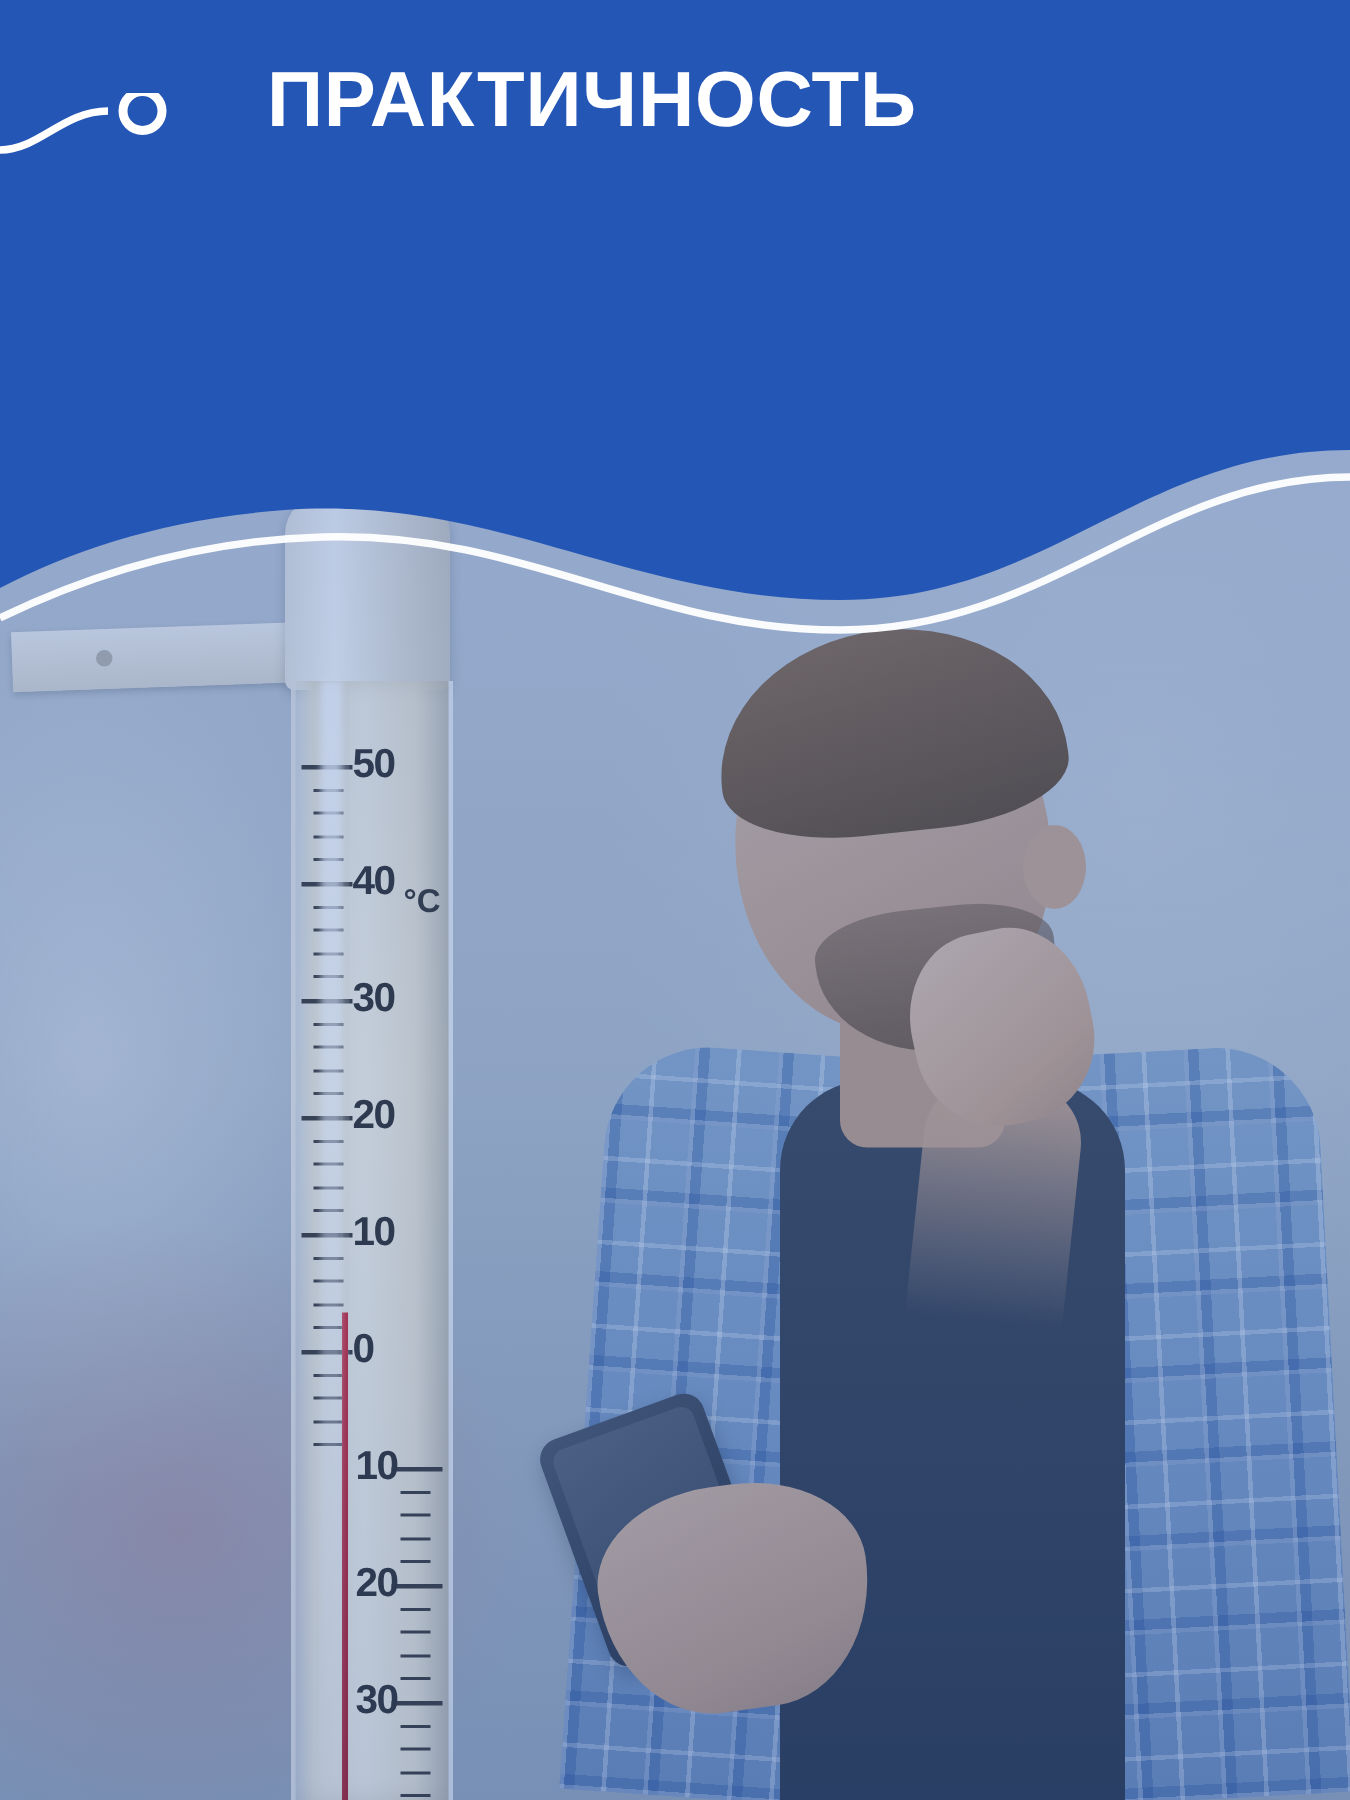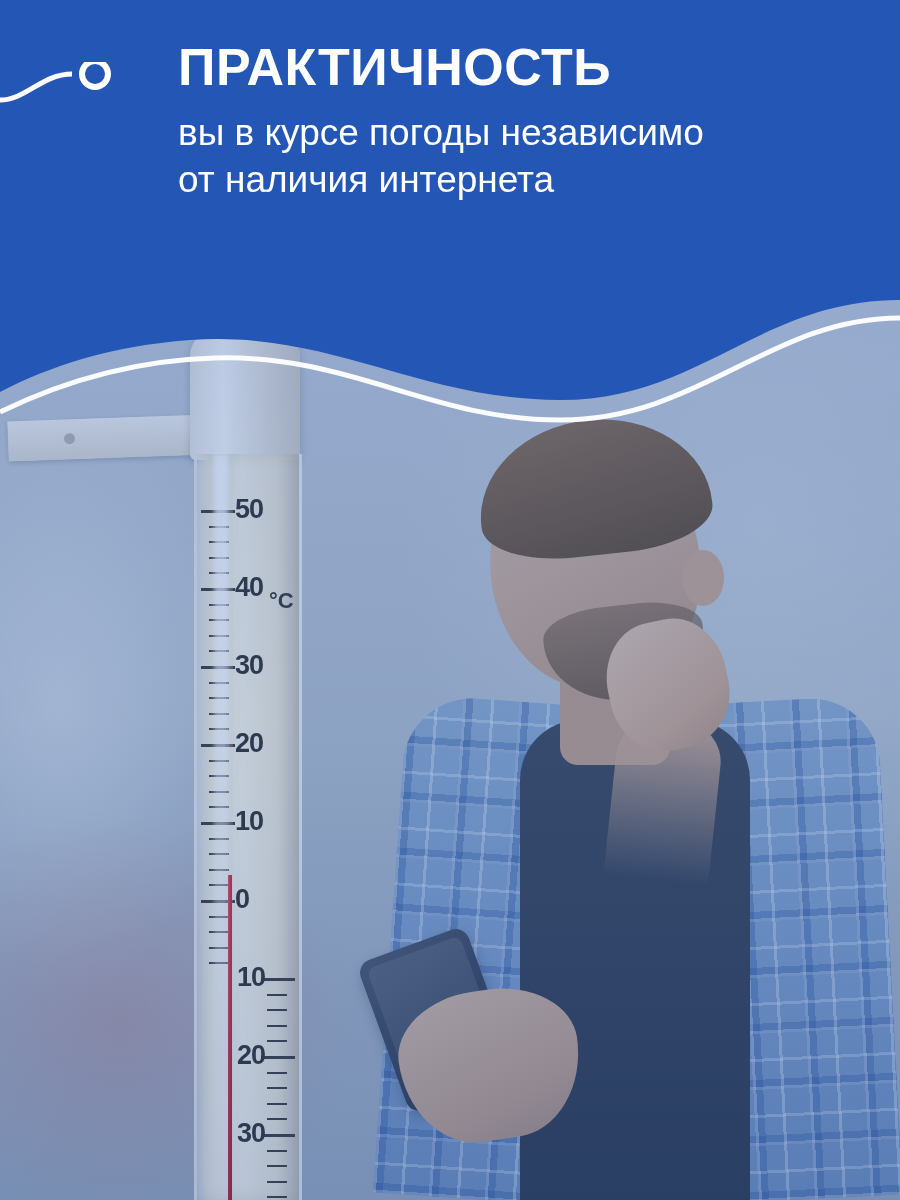--- a/index.html
+++ b/index.html
@@ -417,17 +417,16 @@
       <path d="M0,412 C70,378 140,360 215,358 C350,354 430,420 560,420 C700,420 770,318 900,318" fill="none" stroke="#ffffff" stroke-width="5" opacity="0.95"></path>
     </svg>
 
     <svg class="bullet-line" viewBox="0 0 160 50">
       <path d="M0,38 C26,38 42,12 72,12" fill="none" stroke="#ffffff" stroke-width="5"></path>
       <circle cx="95" cy="12" r="13" fill="none" stroke="#ffffff" stroke-width="6"></circle>
     </svg>
 
     <div class="header-text">
       <h1 class="title">ПРАКТИЧНОСТЬ</h1>
-      <p class="subtitle">вы в курсе погоды независимо от наличия интернета</p>
     </div>
   </div>
 
 </div>
 
 </body></html>

